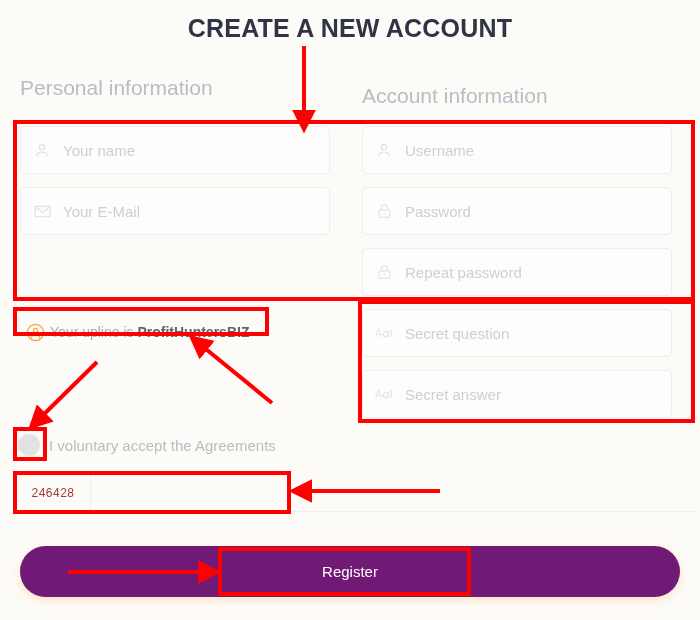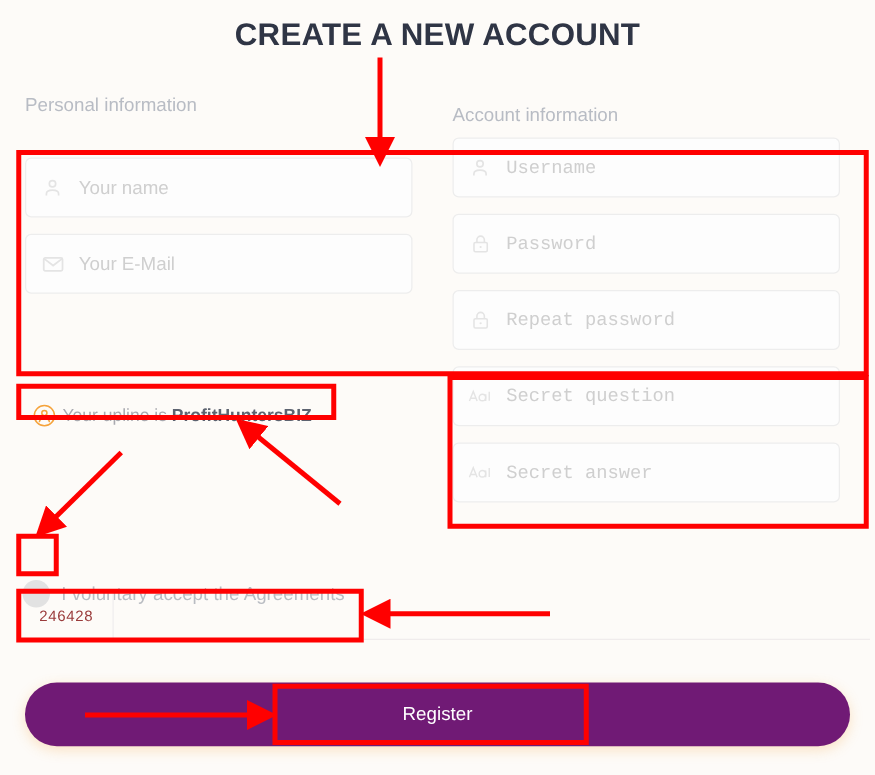--- a/index.html
+++ b/index.html
@@ -31,34 +31,34 @@
     text-align: center;
     font-size: 25px;
     font-weight: bold;
     color: #2f3545;
     letter-spacing: 0.2px;
   }
 
   
   .section-heading {
     position: absolute;
-    font-size: 15px;
+    font-size: 21px;
     color: #b8bcc4;
     font-weight: normal;
   }
   .section-heading.left  { left: 20px;  top: 76px; }
   .section-heading.right { left: 362px; top: 84px; }
 
   
   .col {
     position: absolute;
     width: 310px;
   }
   .col-left  { left: 20px;  top: 126px; }
-  .col-right { left: 362px; top: 110px; font-family: Liberation Mono, monospace; }
+  .col-right { left: 362px; top: 126px; }
 
   
   .field {
     position: relative;
     height: 48px;
     margin-bottom: 13px;
     border: 1px solid #ededed;
     border-radius: 5px;
     background: #fdfdfd;
     box-sizing: border-box;
@@ -109,21 +109,20 @@
   }
 
   
   .agree {
     position: absolute;
     left: 18px;
     top: 430px;
     display: flex;
     align-items: center;
     height: 30px;
-    margin-top: 30px;
   }
   .agree .cbx {
     width: 22px;
     height: 22px;
     border-radius: 50%;
     background: #e2e2e2;
     margin-right: 9px;
   }
   .agree .alabel {
     font-size: 15px;

